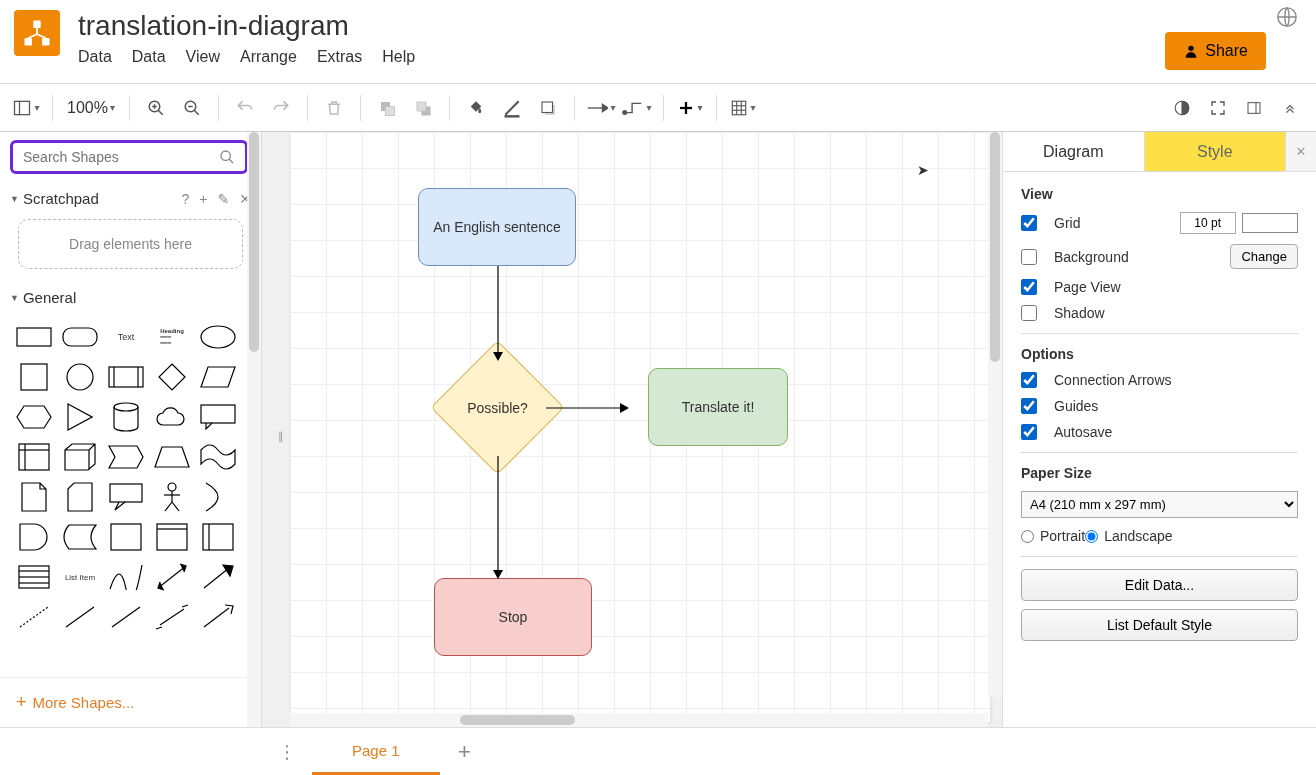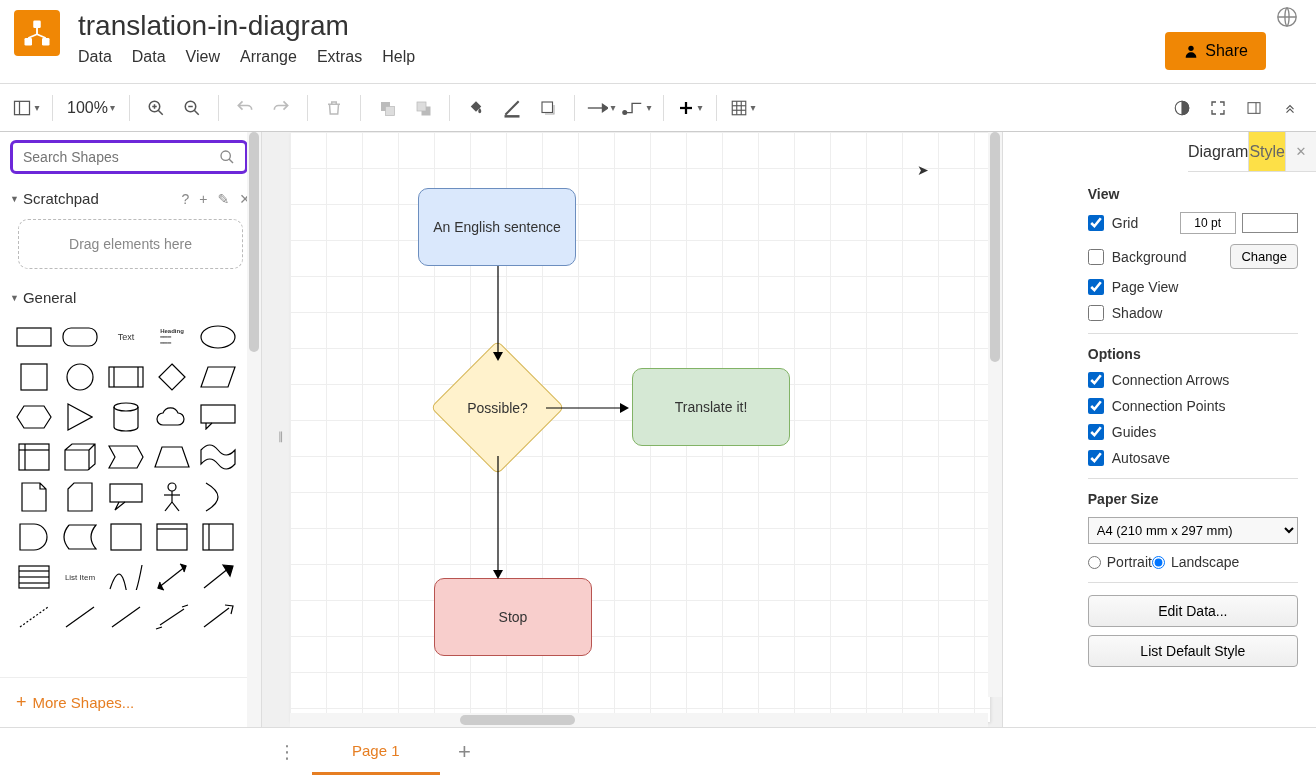--- a/index.html
+++ b/index.html
@@ -129,21 +129,21 @@
 }
 .node {
   position: absolute;
   border: 1.5px solid;
   border-radius: 10px;
   display: flex; align-items: center; justify-content: center;
   font-size: 14px;
   text-align: center;
 }
 .node-start { left: 128px; top: 56px; width: 158px; height: 78px; background: #dae8fc; border-color: #6c8ebf; }
-.node-process { left: 342px; top: 236px; width: 158px; height: 78px; background: #d5e8d4; border-color: #82b366; text-align: center; }
+.node-process { left: 358px; top: 236px; width: 140px; height: 78px; background: #d5e8d4; border-color: #82b366; text-align: center; }
 .node-stop { left: 144px; top: 446px; width: 158px; height: 78px; background: #f8cecc; border-color: #b85450; }
 .node-decision {
   position: absolute;
   left: 160px; top: 228px;
   width: 95px; height: 95px;
   display: flex; align-items: center; justify-content: center;
 }
 .node-decision::before {
   content: '';
   position: absolute; inset: 0;
@@ -160,29 +160,28 @@
 .canvas-vthumb { position: absolute; top: 0; left: 2px; width: 10px; height: 230px; background: #ccc; border-radius: 5px; }
 .canvas-hscroll { position: absolute; left: 28px; right: 14px; bottom: 0; height: 14px; background: #f5f5f5; }
 .canvas-hthumb { position: absolute; left: 170px; top: 2px; width: 115px; height: 10px; background: #ccc; border-radius: 5px; }
 .collapse-handle { position: absolute; left: 16px; top: 50%; width: 8px; height: 24px; color: #999; font-size: 11px; }
 
 .rpanel {
   width: 314px;
   border-left: 1px solid #ddd;
   display: flex; flex-direction: column;
   background: #fff;
-  align-items: flex-end;
 }
 .rtabs { display: flex; height: 40px; border-bottom: 1px solid #ddd; }
 .rtab { flex: 1; display: flex; align-items: center; justify-content: center; font-size: 16px; font-weight: 500; cursor: pointer; border-right: 1px solid #ddd; }
 .rtab.inactive { background: #fde047; color: #666; }
 .rtab-close { width: 30px; display: flex; align-items: center; justify-content: center; color: #999; background: #f5f5f5; cursor: pointer; }
 .rcontent { padding: 14px 18px; font-size: 14px; overflow-y: auto; }
 .rsec-title { font-weight: 600; margin-bottom: 10px; }
-.rrow { display: flex; align-items: center; margin-bottom: 10px; gap: 8px; }
+.rrow { display: flex; align-items: center; margin-bottom: 10px; gap: 17px; }
 .rcheck { width: 16px; height: 16px; accent-color: #0066cc; }
 .grid-size-input {
   width: 56px; border: 1px solid #aaa; height: 22px;
   text-align: right; padding-right: 14px; font-size: 12px;
   position: relative;
 }
 .grid-input-wrap { position: relative; margin-left: auto; display:flex; align-items:center; gap:6px;}
 .color-swatch { width: 56px; height: 20px; border: 1px solid #888; background: #fff; }
 .change-btn { font-size: 13px; border: 1px solid #aaa; background: #f5f5f5; padding: 4px 10px; border-radius: 4px; cursor: pointer; }
 .rsep { height: 1px; background: #ddd; margin: 12px 0; }
@@ -699,24 +698,20 @@
       </div>
       <div class="rrow">
         <input type="checkbox" class="rcheck" style="">
         <span>Shadow</span>
       </div>
       <div class="rsep"></div>
       <div class="rsec-title">Options</div>
       <div class="rrow">
           <input type="checkbox" class="rcheck" checked="" style="">
           <span>Connection Arrows</span>
-        </div>
-      <div class="rrow">
-          <input type="checkbox" class="rcheck" checked="" style="">
-          <span>Connection Points</span>
         </div>
       <div class="rrow">
           <input type="checkbox" class="rcheck" checked="" style="">
           <span>Guides</span>
         </div>
       <div class="rrow">
           <input type="checkbox" class="rcheck" checked="" style="">
           <span>Autosave</span>
         </div>
       <div class="rsep"></div>

